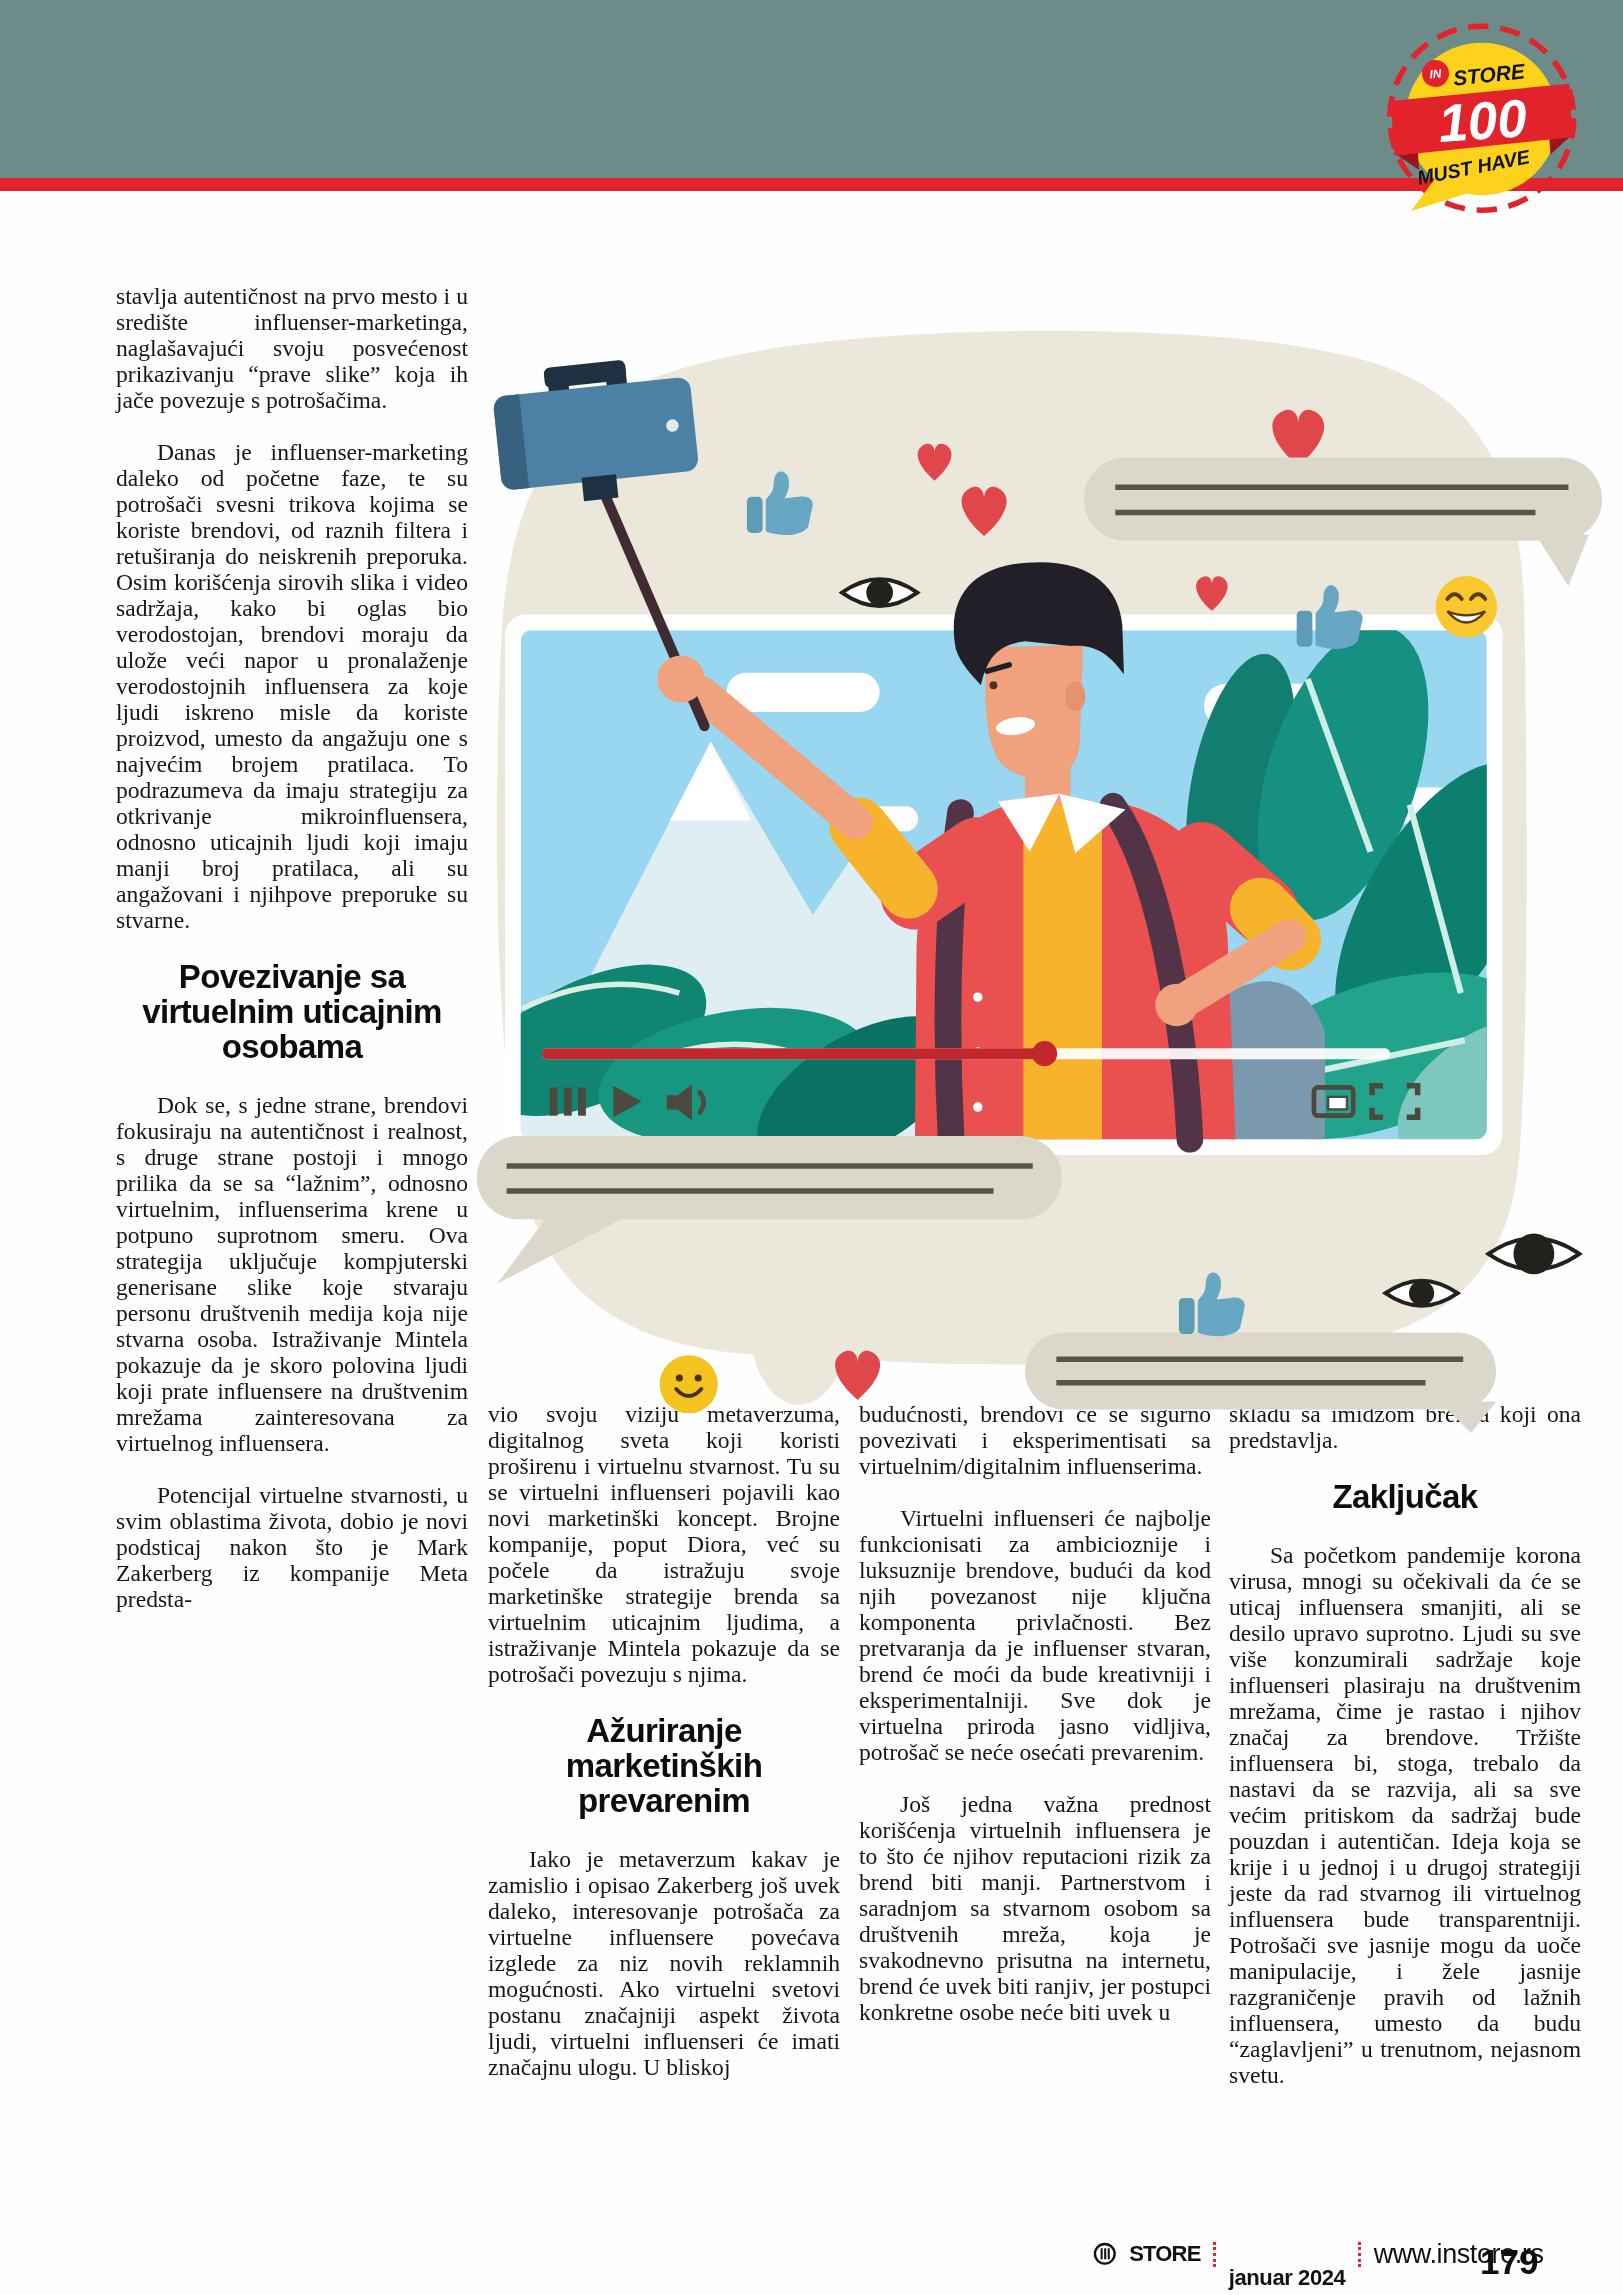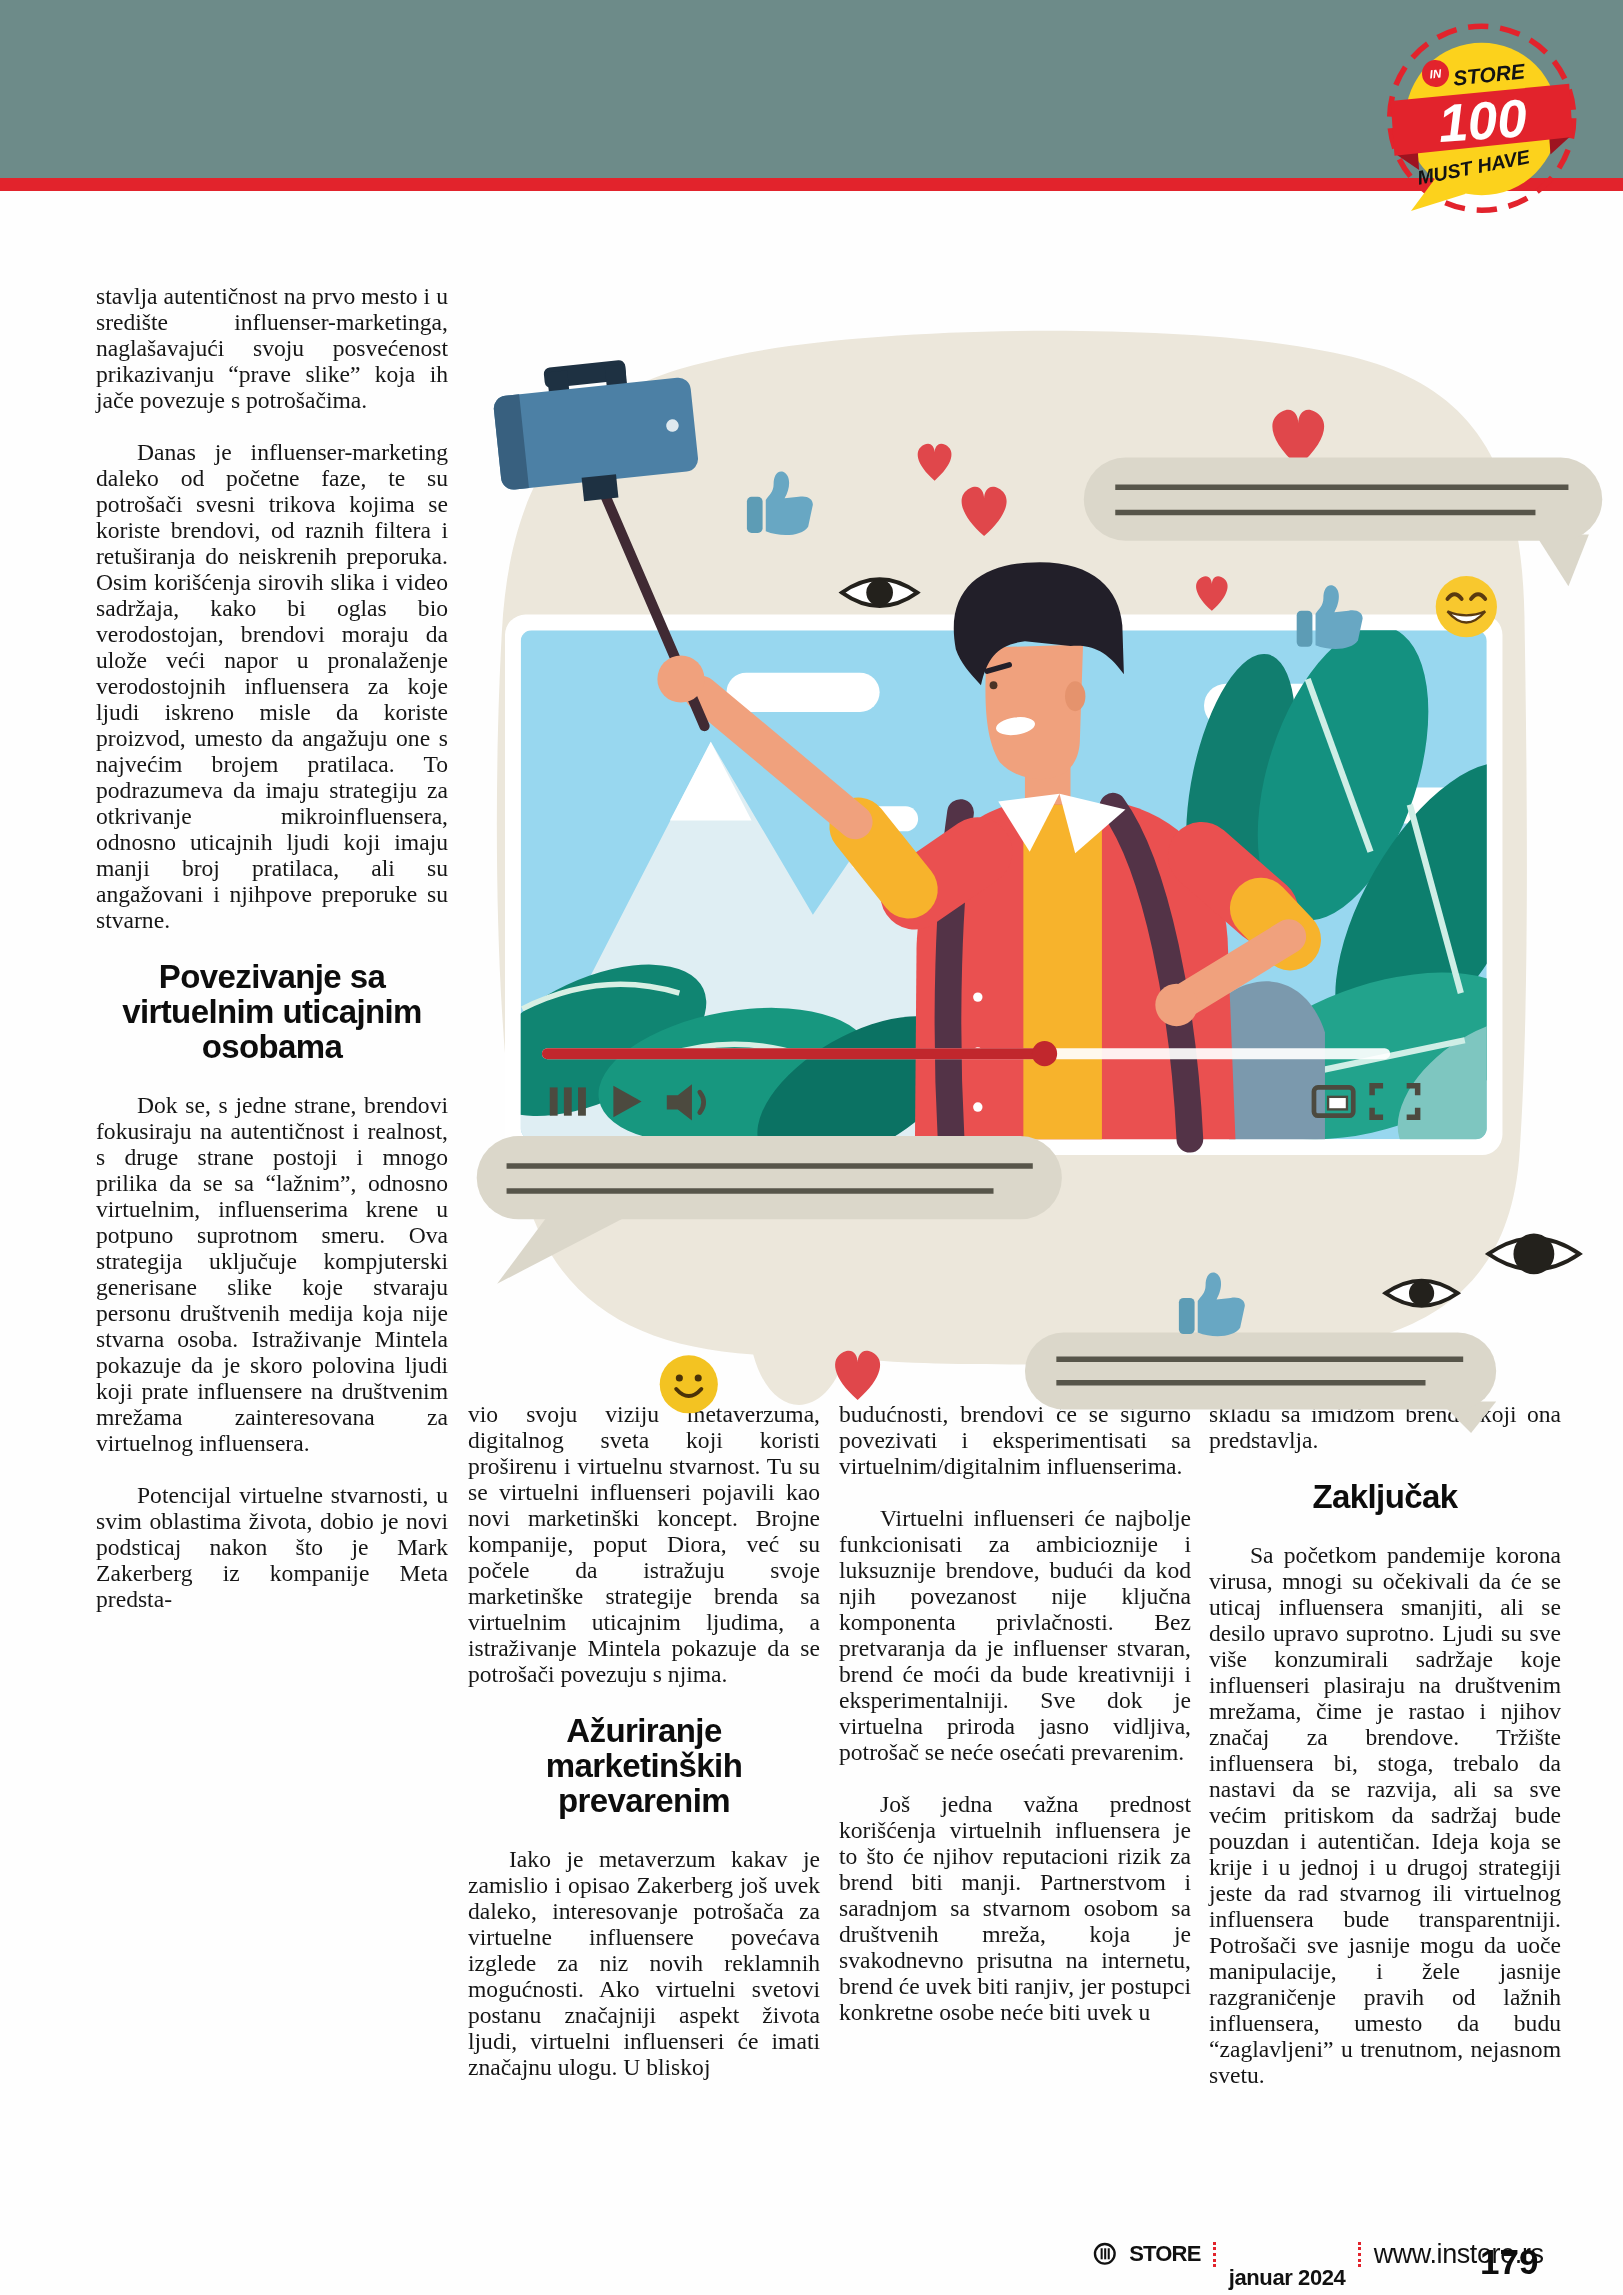--- a/index.html
+++ b/index.html
@@ -13,21 +13,21 @@
   .badge svg{position:absolute;left:0;top:0;}
   .badge .t{position:absolute;font-family:"Liberation Sans",sans-serif;font-weight:900;
             font-style:italic;white-space:nowrap;}
   .badge .in{left:41px;top:44px;width:27px;height:27px;background:#e2232c;border-radius:50%;
              color:#fff;font-size:11.8px;display:flex;align-items:center;justify-content:center;transform:rotate(-6deg);}
   .badge .store{left:72px;top:47px;font-size:21px;color:#131313;transform:rotate(-6deg);}
   .badge .num{left:0;top:74px;width:203px;text-align:center;font-size:53px;color:#ffffff;transform:rotate(-4deg);}
   .badge .must{left:0;top:140px;width:185px;text-align:center;font-size:19.6px;color:#131313;transform:rotate(-11deg);}
 
   
-  .col{position:absolute;width:352px;font-size:23.6px;line-height:26px;text-align:justify;}
+  .col{position:absolute;width:352px;font-size:23.6px;line-height:26px;text-align:justify;margin-left:20px;}
   .col p{margin:0 0 26px 0;}
   .col p.ind{text-indent:41px;}
   .col h2{font-family:"Liberation Sans",sans-serif;font-weight:900;font-size:33px;line-height:35px;
           letter-spacing:-0.6px;margin:23.6px 0 28px 0;color:#0d0d0d;text-align:center;}
   .c1{left:96px;top:283px;}
   .c2{left:468px;top:1401px;}
   .c3{left:839px;top:1401px;}
   .c4{left:1209px;top:1401px;}
 
   

